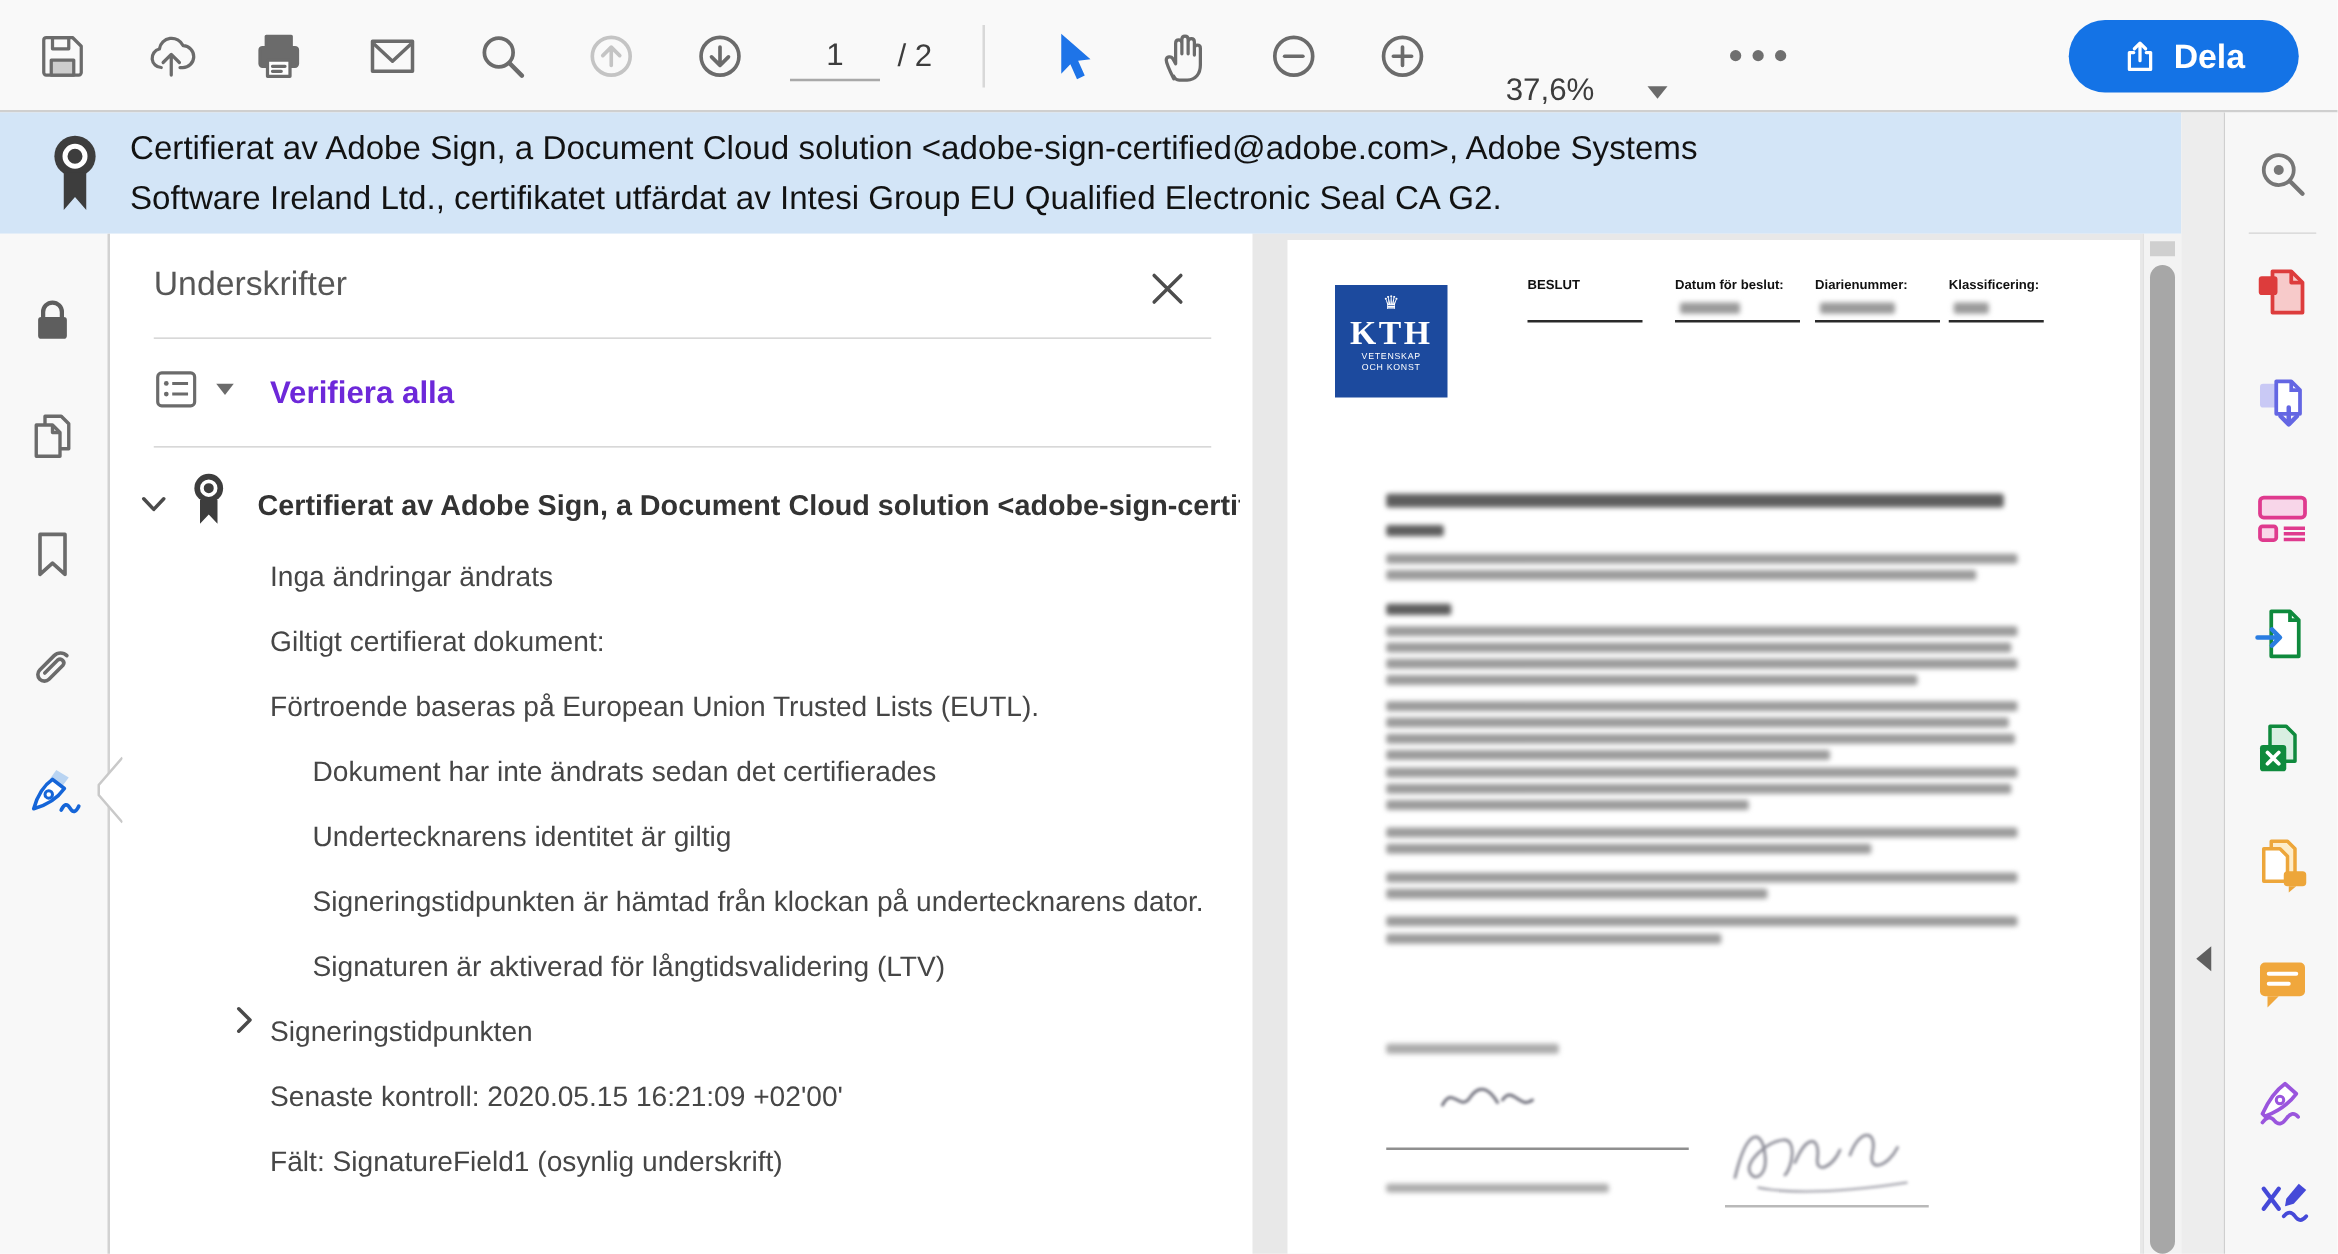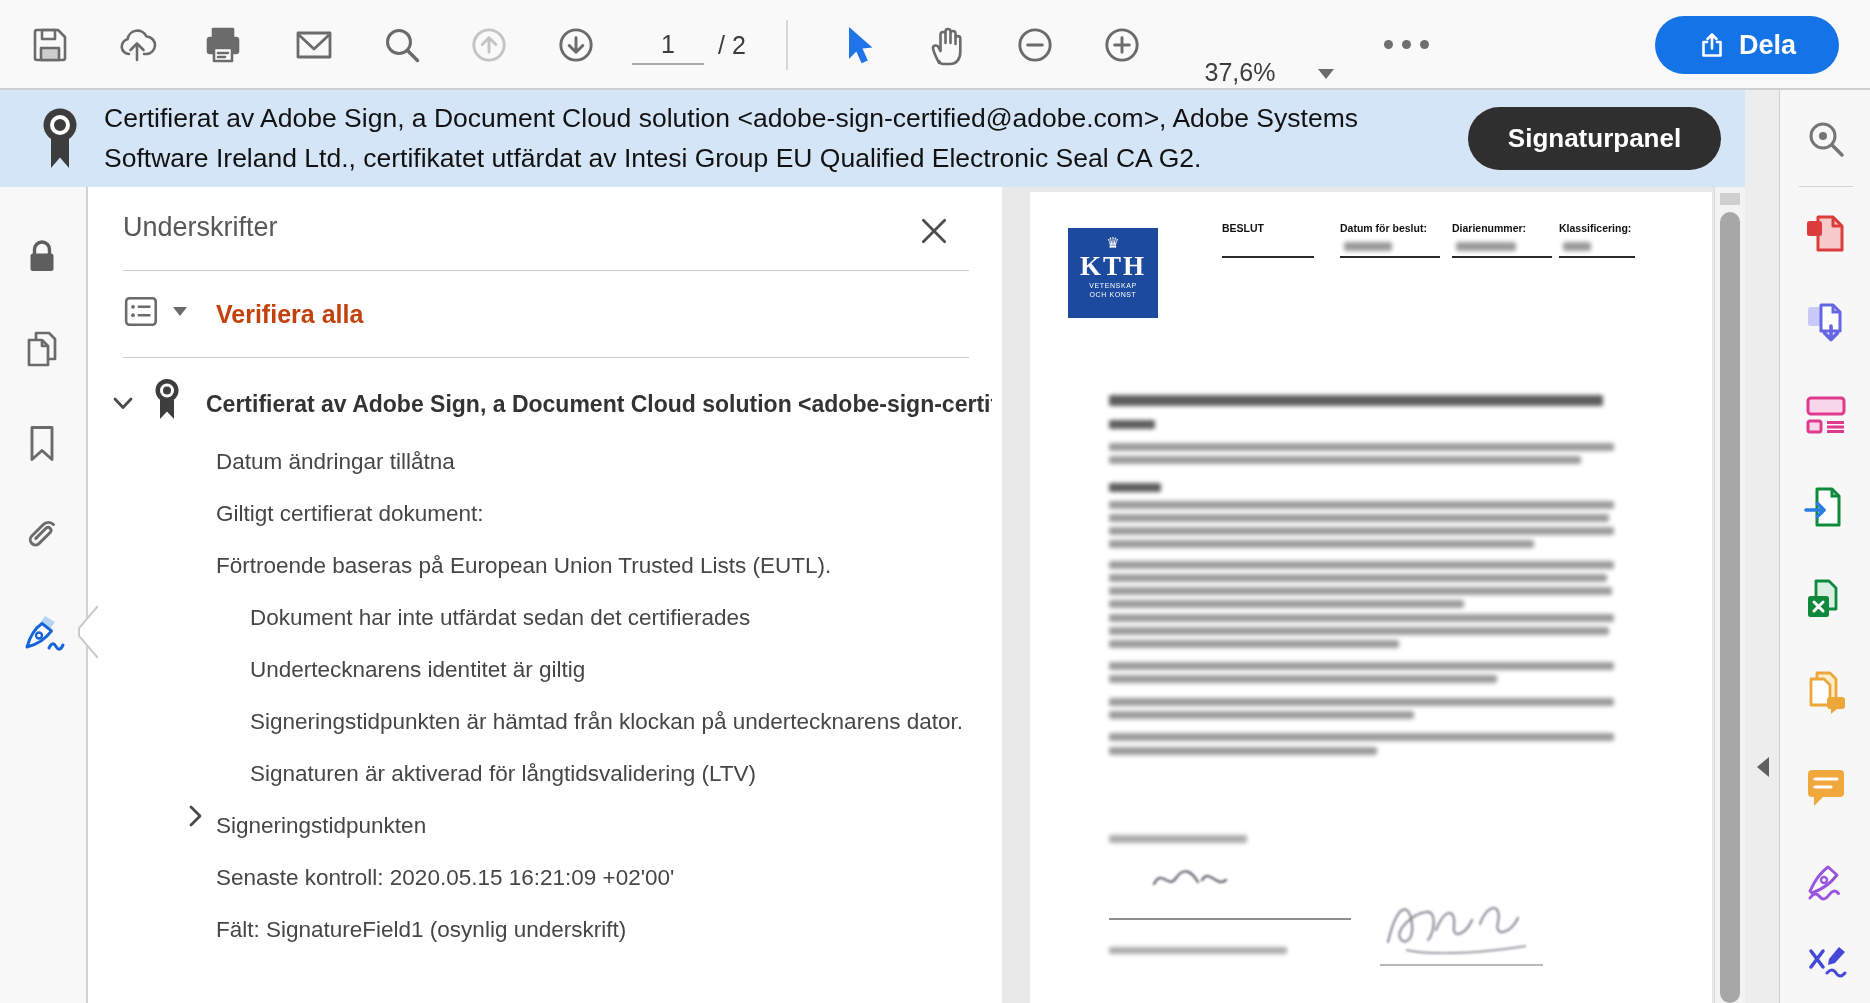--- a/index.html
+++ b/index.html
@@ -46,21 +46,21 @@
 
   
   .sigpanel { position:absolute; left:88px; top:187px; width:914px; height:816px; background:#fff; }
   .sp-title { position:absolute; left:35px; top:25px; font-size:27px; color:#575757; }
   .sp-close { position:absolute; left:826px; top:24px; width:40px; height:40px;
               display:flex; align-items:center; justify-content:center; cursor:pointer; }
   .sp-div { position:absolute; left:35px; width:846px; height:1px; background:#cccccc; }
   .sp-opt { position:absolute; left:35px; top:107px; display:flex; align-items:center; cursor:pointer; }
   .sp-opt .caret-down { border-left-width:7px; border-right-width:7px; border-top-width:9px;
                         margin:0 0 0 12px; }
-  .sp-verify { position:absolute; left:128px; top:113px; font-size:25px; font-weight:bold; color:#c2410c; }
+  .sp-verify { position:absolute; left:128px; top:113px; font-size:25px; font-weight:bold; color:#6d28d9; }
   .sp-chevdown { position:absolute; left:20px; top:203px; cursor:pointer; }
   .sp-ribbon { position:absolute; left:60px; top:188px; }
   .sp-treetitle { position:absolute; left:118px; top:204px; width:786px; font-size:23px;
                   font-weight:bold; color:#333; white-space:nowrap; overflow:hidden; cursor:pointer; }
   .sp-item { position:absolute; font-size:22.5px; color:#464646; white-space:nowrap; }
   .sp-chevright { position:absolute; left:94px; top:615px; cursor:pointer; }
   .collapse-left { position:absolute; left:1003px; top:804px; width:0; height:0; cursor:pointer;
                    border-top:11px solid transparent; border-bottom:11px solid transparent;
                    border-right:13px solid #636363; }
 
@@ -202,21 +202,20 @@
   <div class="notifbar">
     <svg class="notif-ribbon" width="54" height="74" viewBox="0 0 54 74">
       <circle cx="27" cy="23" r="16.5" fill="#3d3d3d"></circle>
       <circle cx="27" cy="23" r="8" fill="none" stroke="#fff" stroke-width="4"></circle>
       <path d="M18 36 V66 L27 55.5 L36 66 V36 Z" fill="#3d3d3d"></path>
     </svg>
     <div class="notif-text">
       <div>Certifierat av Adobe Sign, a Document Cloud solution &lt;adobe-sign-certified@adobe.com&gt;, Adobe Systems</div>
       <div>Software Ireland Ltd., certifikatet utfärdat av Intesi Group EU Qualified Electronic Seal CA G2.</div>
     </div>
-    <div class="sigpanel-btn">Signaturpanel</div>
   </div>
 
   <div class="leftrail">
     <div class="railbtn" style="top:43px">
       <svg width="44" height="44" viewBox="0 0 44 44">
         <path d="M14.5 20 v-4.5 a7.5 7.5 0 0 1 15 0 V20" fill="none" stroke="#5e5e5e" stroke-width="3.4"></path>
         <rect x="10.5" y="19.5" width="23" height="17.5" rx="2.5" fill="#5e5e5e"></rect>
       </svg>
     </div>
     <div class="railbtn" style="top:136px">
@@ -275,24 +274,24 @@
         <path d="M7 9 L15 17.5 L23 9"></path>
       </svg>
     </div>
     <svg class="sp-ribbon" width="38" height="50" viewBox="0 0 38 50">
       <circle cx="19" cy="15.5" r="11.5" fill="#3d3d3d"></circle>
       <circle cx="19" cy="15.5" r="5.5" fill="none" stroke="#fff" stroke-width="3"></circle>
       <path d="M12 25 V44 L19 36.5 L26 44 V25 Z" fill="#3d3d3d"></path>
     </svg>
     <div class="sp-treetitle">Certifierat av Adobe Sign, a Document Cloud solution &lt;adobe-sign-certified@adobe.com&gt;</div>
 
-    <div class="sp-item" style="left:128px; top:262px">Datum ändringar tillåtna</div>
+    <div class="sp-item" style="left:128px; top:262px">Inga ändringar ändrats</div>
     <div class="sp-item" style="left:128px; top:314px">Giltigt certifierat dokument:</div>
     <div class="sp-item" style="left:128px; top:366px">Förtroende baseras på European Union Trusted Lists (EUTL).</div>
-    <div class="sp-item" style="left:162px; top:418px">Dokument har inte utfärdat sedan det certifierades</div>
+    <div class="sp-item" style="left:162px; top:418px">Dokument har inte ändrats sedan det certifierades</div>
     <div class="sp-item" style="left:162px; top:470px">Undertecknarens identitet är giltig</div>
     <div class="sp-item" style="left:162px; top:574px">Signaturen är aktiverad för långtidsvalidering (LTV)</div>
     <div class="sp-item" style="left:162px; top:522px">Signeringstidpunkten är hämtad från klockan på undertecknarens dator.</div>
 
     <div class="sp-chevright">
       <svg width="26" height="28" viewBox="0 0 26 28" fill="none" stroke="#4a4a4a" stroke-width="2.8" stroke-linecap="round" stroke-linejoin="round">
         <path d="M9 5 L18 14 L9 23"></path>
       </svg>
     </div>
     <div class="sp-item" style="left:128px; top:626px">Signeringstidpunkten</div>

